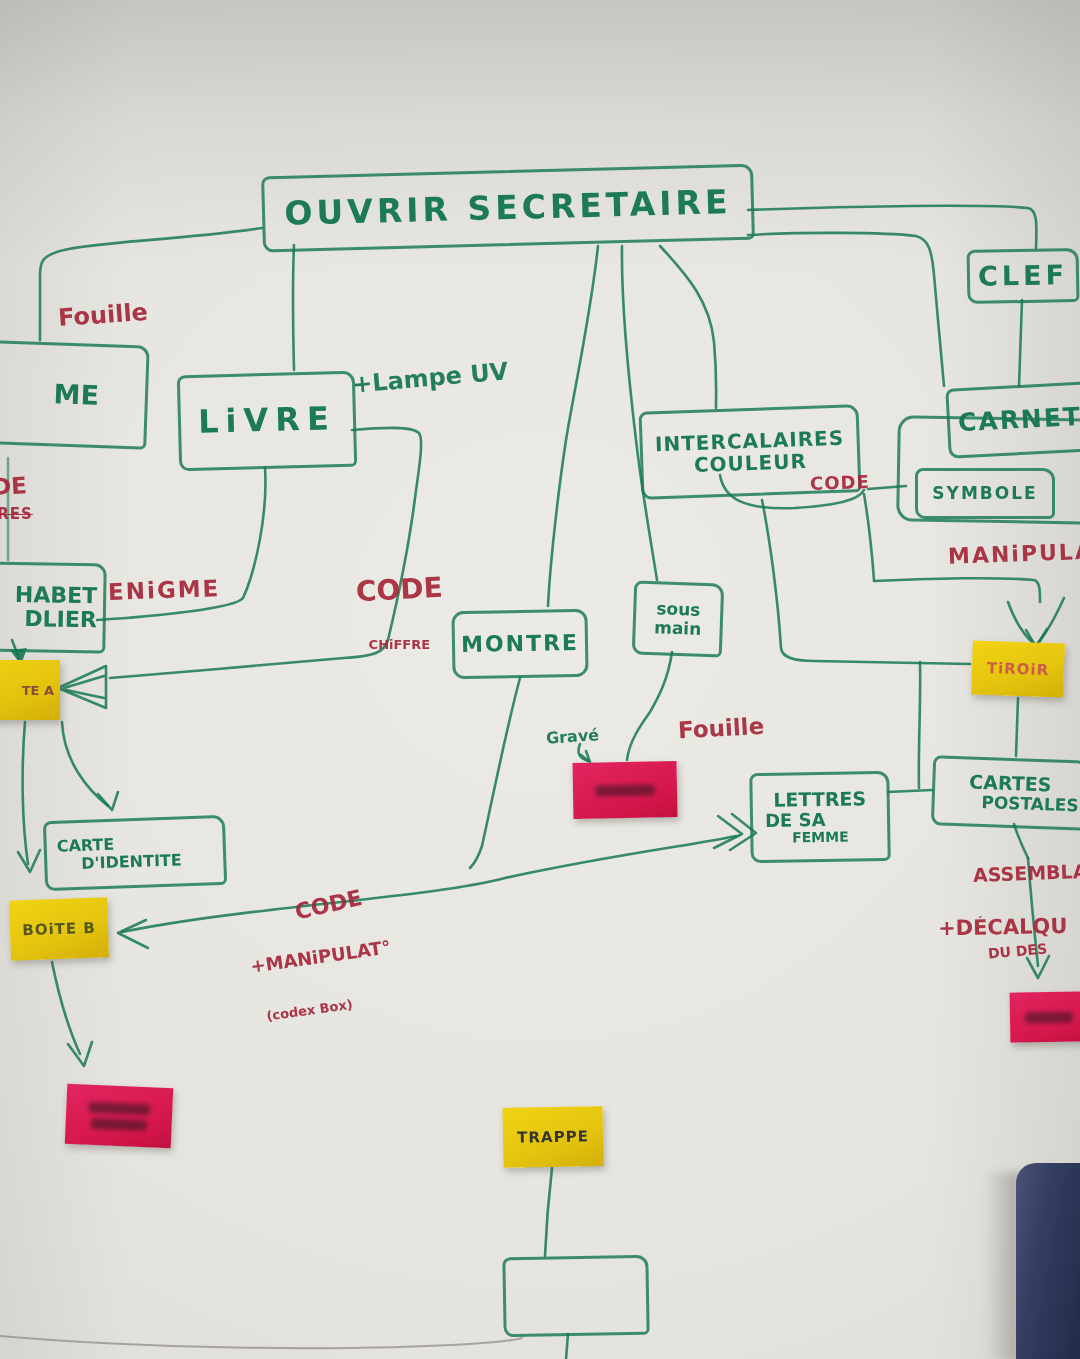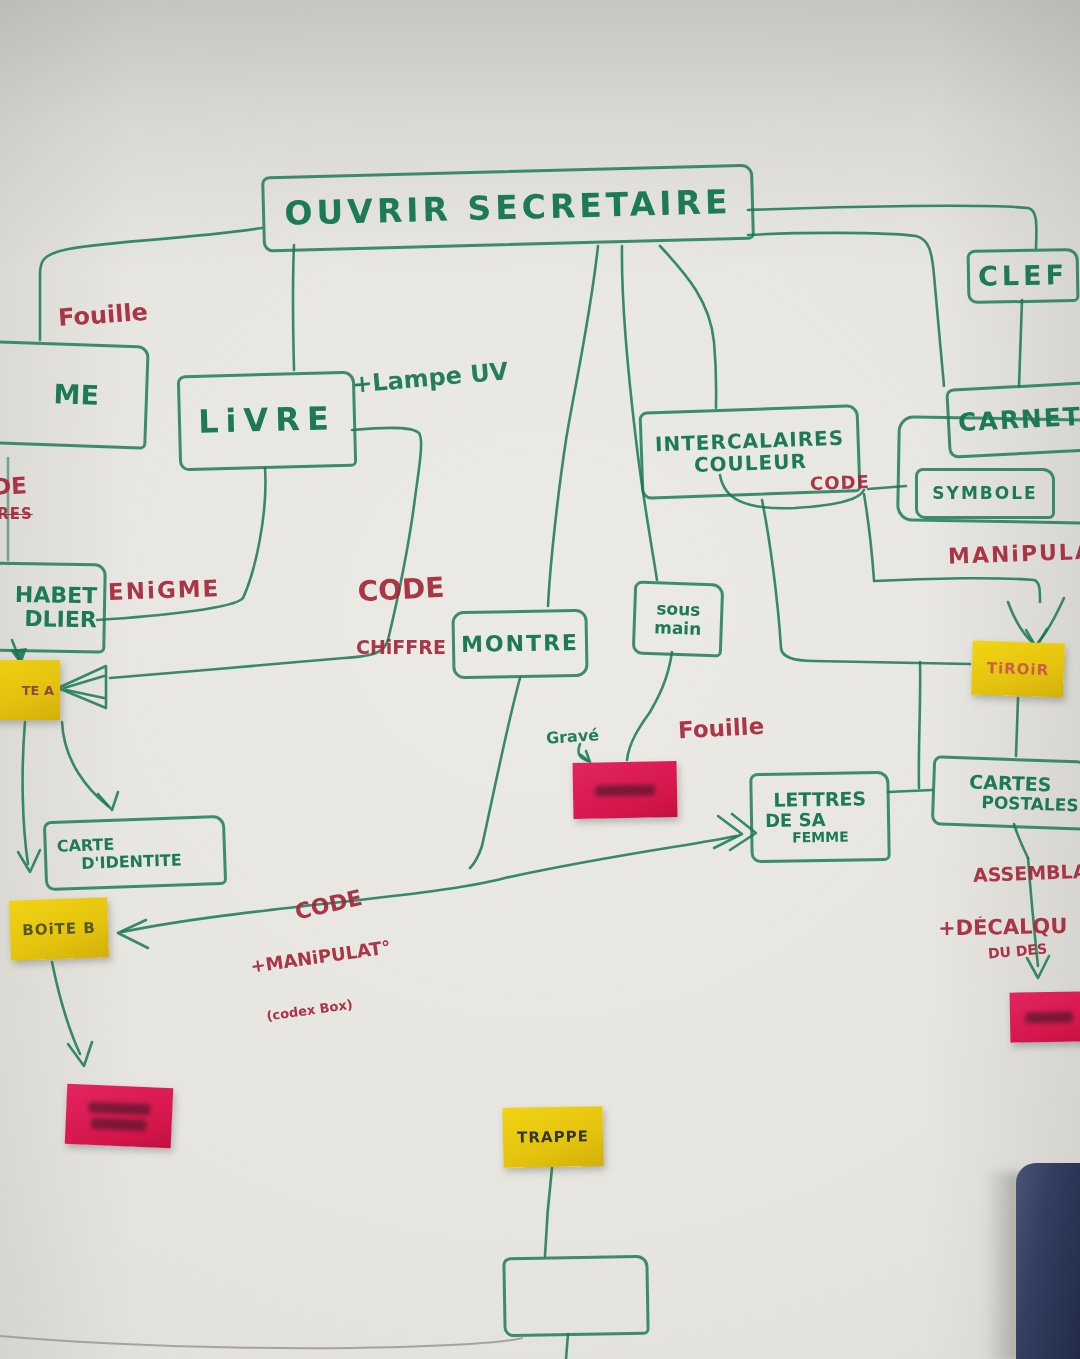--- a/index.html
+++ b/index.html
@@ -185,21 +185,21 @@
     <div class="smudge" style="width:48px;"></div>
   </div>
 
   <div class="hw red" style="left:58px;top:303px;font-size:24px;transform:rotate(-4deg);">Fouille</div>
   <div class="hw red" style="left:-8px;top:474px;font-size:23px;transform:rotate(-3deg);">DE</div>
   <div class="hw red" style="left:-14px;top:507px;font-size:15px;letter-spacing:1px;text-decoration:line-through;">TRES</div>
   <div class="hw green" style="left:352px;top:366px;font-size:24px;transform:rotate(-5deg);">+Lampe UV</div>
   <div class="hw red" style="left:108px;top:578px;font-size:23px;letter-spacing:2px;transform:rotate(-2deg);">ENiGME</div>
   <div class="hw red" style="left:356px;top:541px;text-align:center;">
     <span style="font-size:28px;display:block;transform:rotate(-3deg);">CODE</span>
-    <span style="font-size:19px;display:block;">CHiFFRE</span>
+    <span style="font-size:13px;display:block;">CHiFFRE</span>
   </div>
   <div class="hw red" style="left:810px;top:474px;font-size:18px;transform:rotate(-2deg);letter-spacing:1px;">CODE</div>
   <div class="hw red" style="left:948px;top:542px;font-size:22px;letter-spacing:2px;transform:rotate(-2deg);width:160px;overflow:hidden;">MANiPULA</div>
   <div class="hw green" style="left:546px;top:729px;font-size:16px;transform:rotate(-4deg);">Gravé</div>
   <div class="hw red" style="left:678px;top:716px;font-size:23px;transform:rotate(-3deg);">Fouille</div>
   <div class="hw red" style="left:250px;top:856px;">
     <span style="display:block;font-size:22px;transform:rotate(-13deg);margin-left:44px;">CODE</span>
     <span style="display:block;font-size:18px;transform:rotate(-8deg);margin-top:2px;">+MANiPULAT°</span>
     <span style="display:block;font-size:13px;transform:rotate(-8deg);margin-left:16px;">(codex Box)</span>
   </div>

